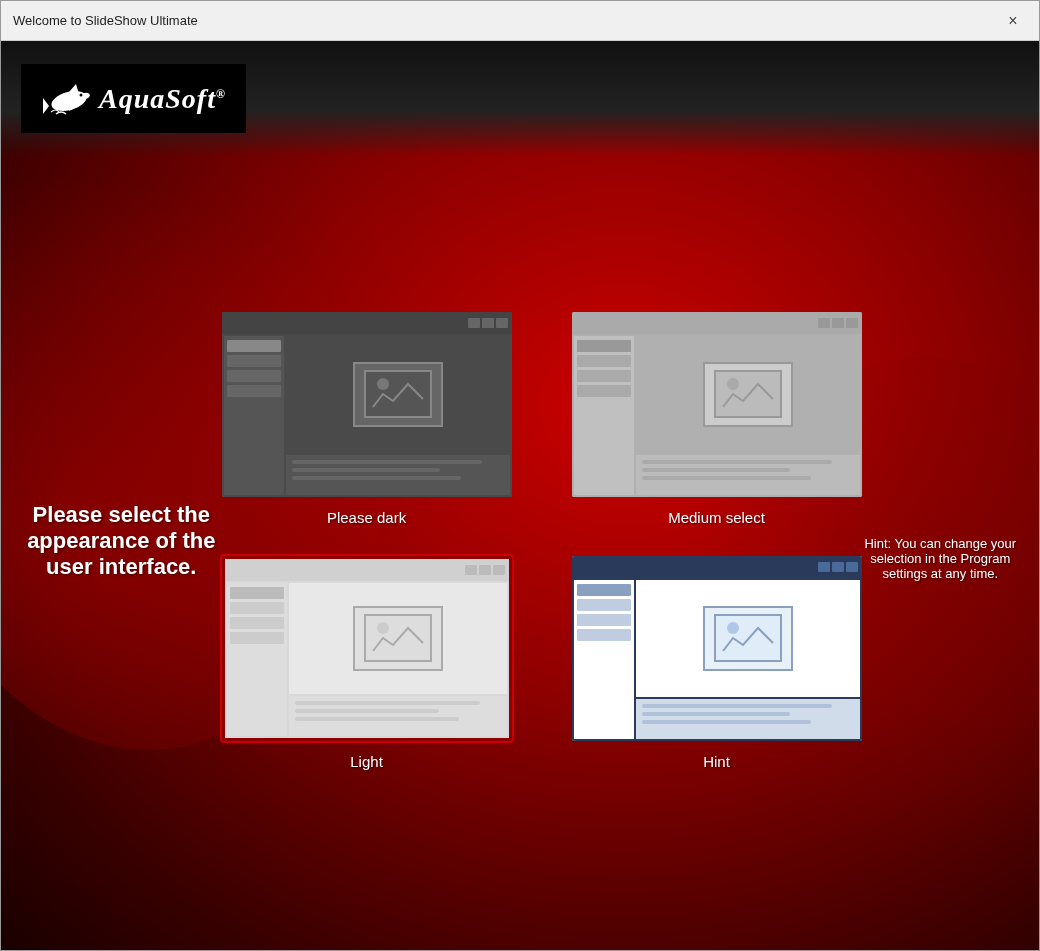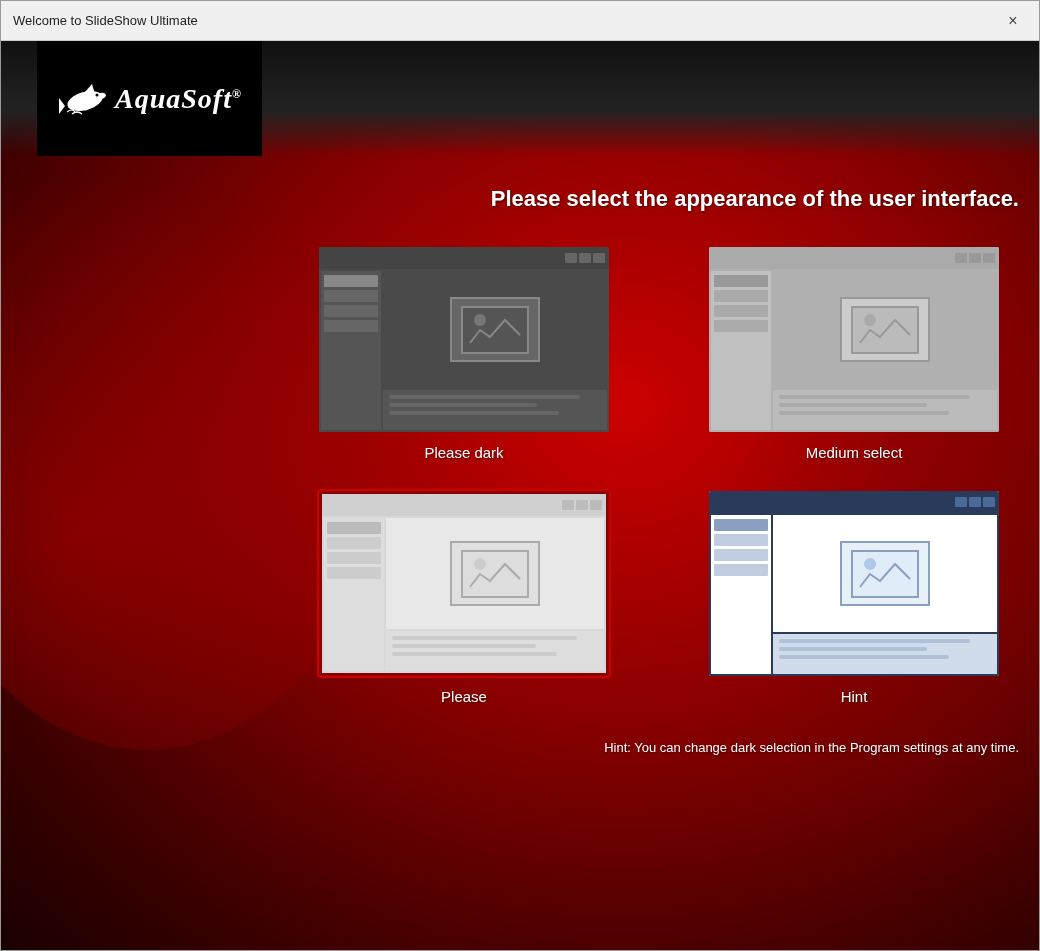--- a/index.html
+++ b/index.html
@@ -100,21 +100,22 @@
 
     
     .header-logo {
       position: relative;
       z-index: 1;
       width: 100%;
       background: linear-gradient(to bottom, #111 0%, #222 60%, transparent 100%);
       height: 115px;
       flex-shrink: 0;
       display: flex;
-      padding-left: 36px;
+      align-items: center;
+      padding-left: 20px;
     }
 
     .logo-box {
       background: #000;
       padding: 12px 20px;
       display: flex;
       align-items: center;
       gap: 10px;
     }
 
@@ -131,22 +132,21 @@
       font-size: 12px;
       vertical-align: super;
     }
 
     
     .content-area {
       position: relative;
       z-index: 1;
       flex: 1;
       display: flex;
-      flex-direction: column;
-      align-items: flex-end;
+      align-items: center;
       width: 100%;
       padding: 30px 20px 20px;
     }
 
     .heading {
       color: white;
       font-size: 22px;
       font-weight: bold;
       text-align: center;
       margin-bottom: 35px;
@@ -589,21 +589,21 @@
                 <div class="preview-timeline">
                   <div class="timeline-lines">
                     <div class="tl-line" style="background:#ccc;width:90%"></div>
                     <div class="tl-line" style="background:#ccc;width:70%"></div>
                     <div class="tl-line" style="background:#ccc;width:80%"></div>
                   </div>
                 </div>
               </div>
             </div>
           </div>
-          <span class="theme-label">Please</span>
+          <span class="theme-label">Light</span>
         </div>
 
         <div class="theme-option">
           <div class="theme-preview preview-blue">
             <div class="preview-titlebar">
               <div class="preview-winbtn"></div>
               <div class="preview-winbtn"></div>
               <div class="preview-winbtn"></div>
             </div>
             <div class="preview-body">
@@ -632,16 +632,16 @@
                 </div>
               </div>
             </div>
           </div>
           <span class="theme-label">Hint</span>
         </div>
 
       </div>
 
 
-      <p class="hint-text">Hint: You can change dark selection in the Program settings at any time.</p>
+      <p class="hint-text">Hint: You can change your selection in the Program settings at any time.</p>
     </div>
   </div>
 </div>
 
 </body></html>

